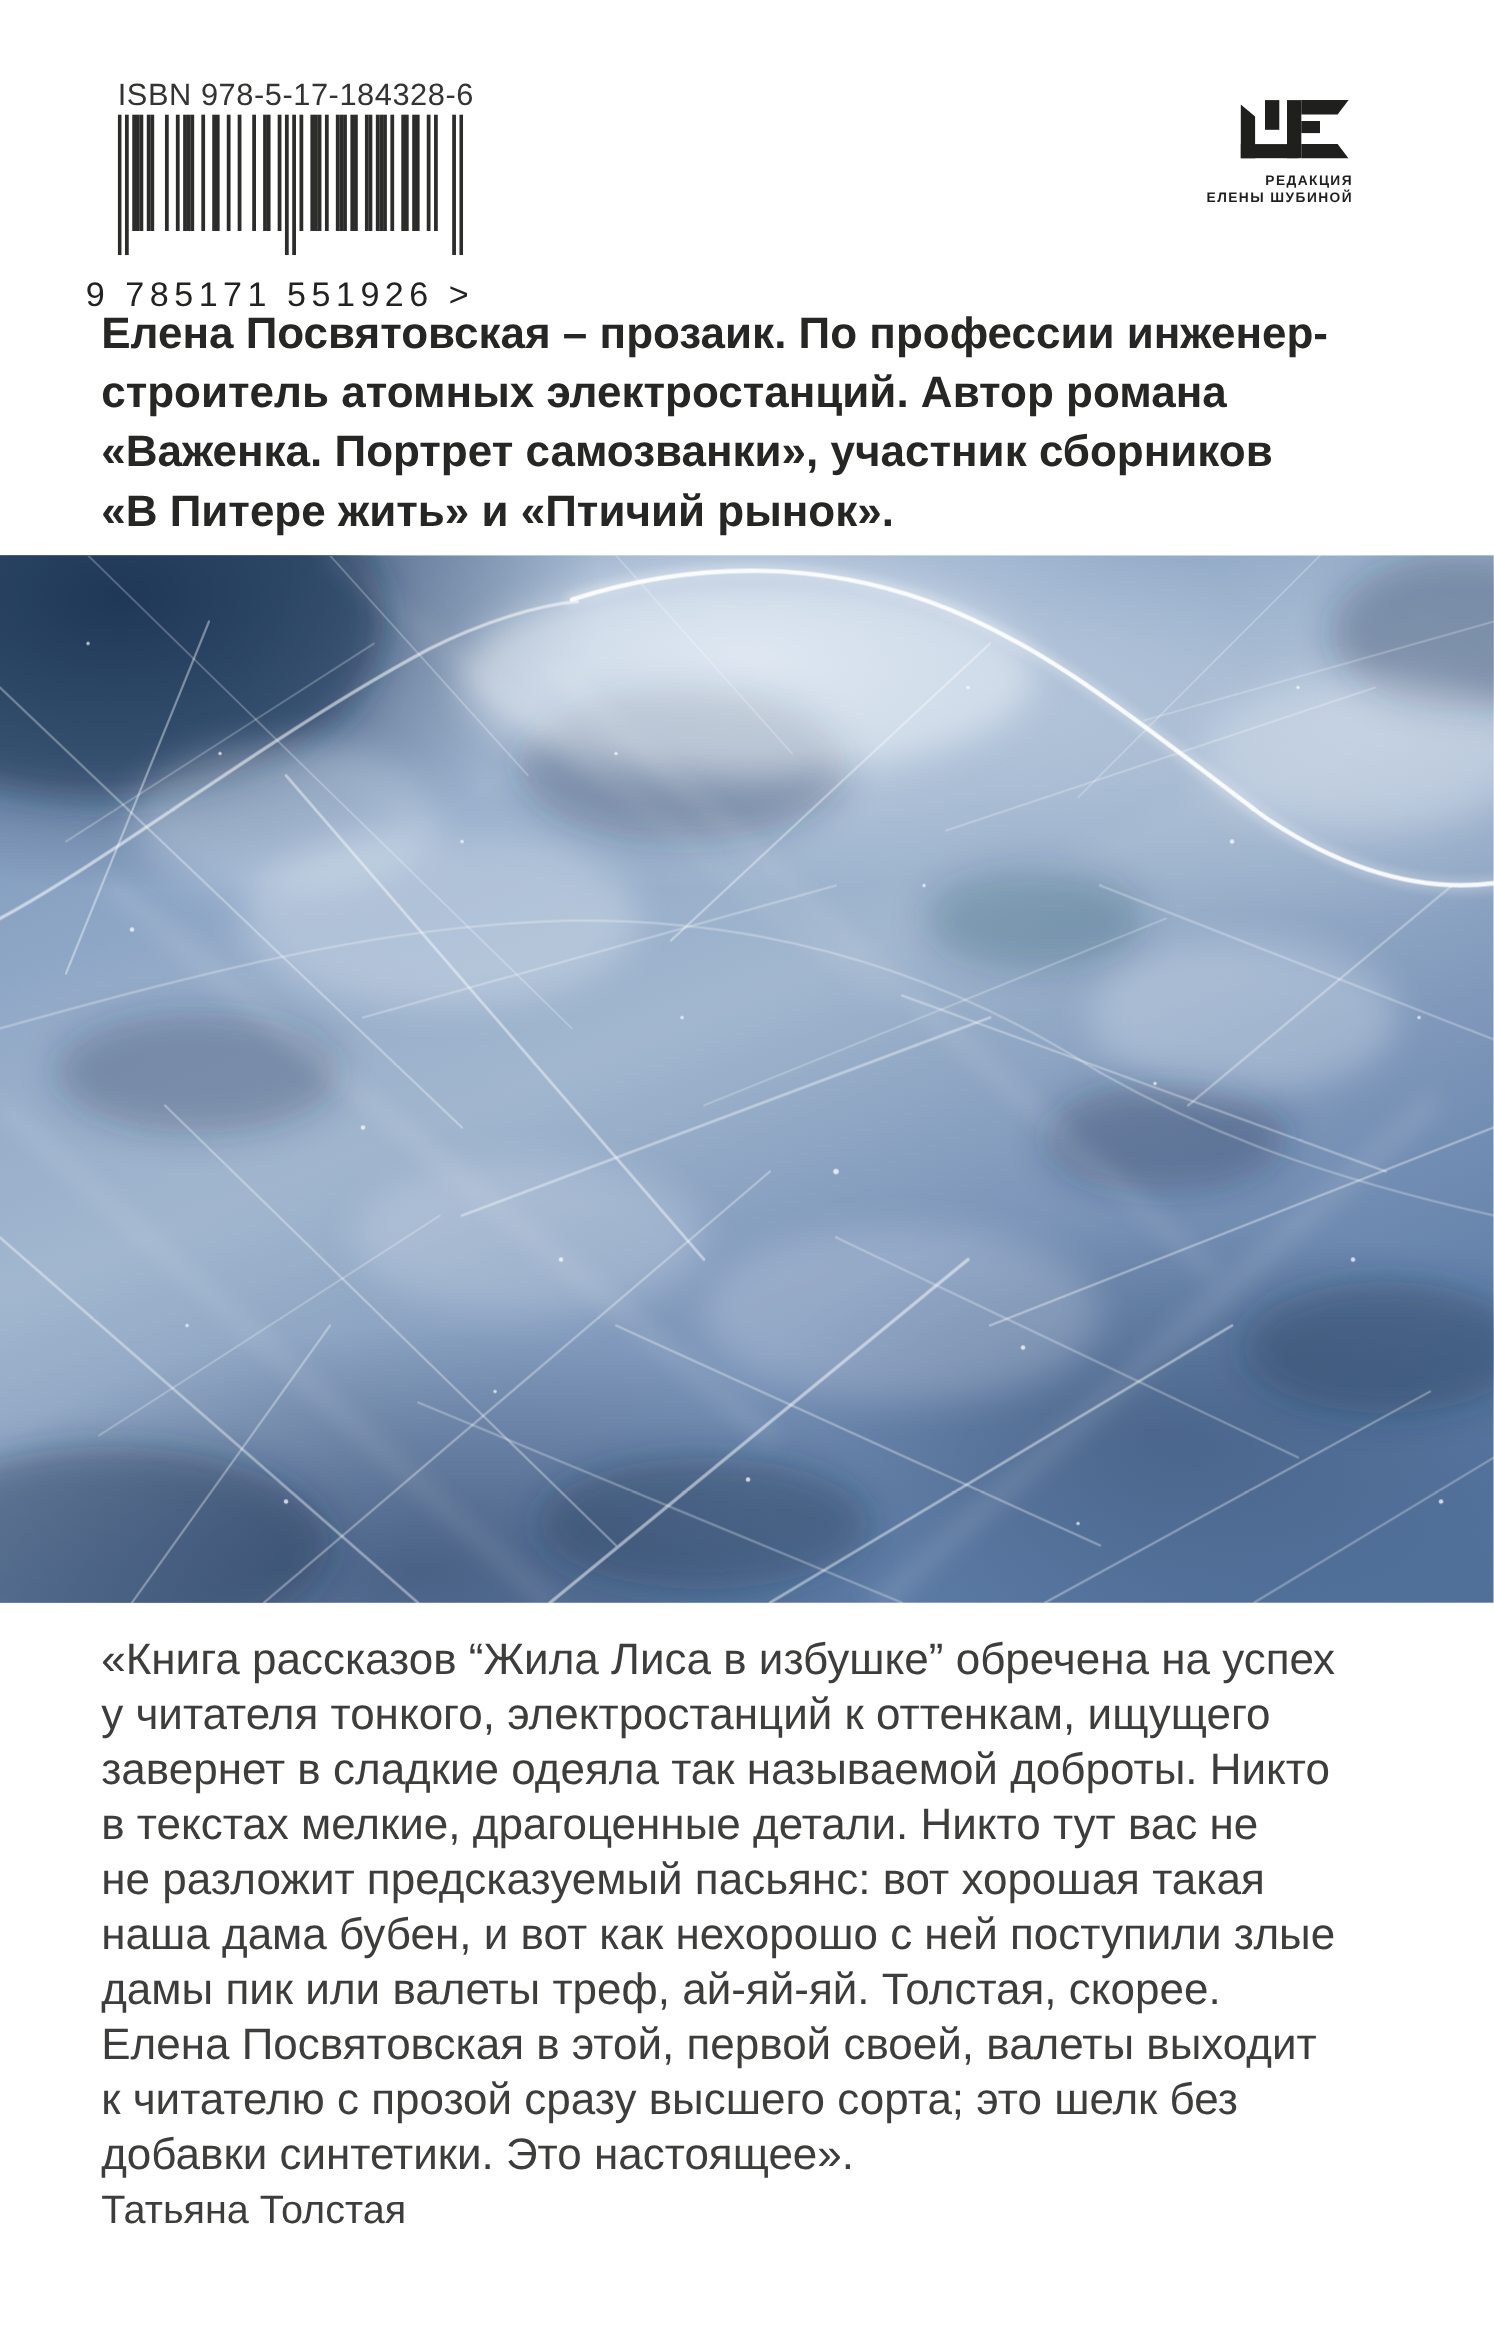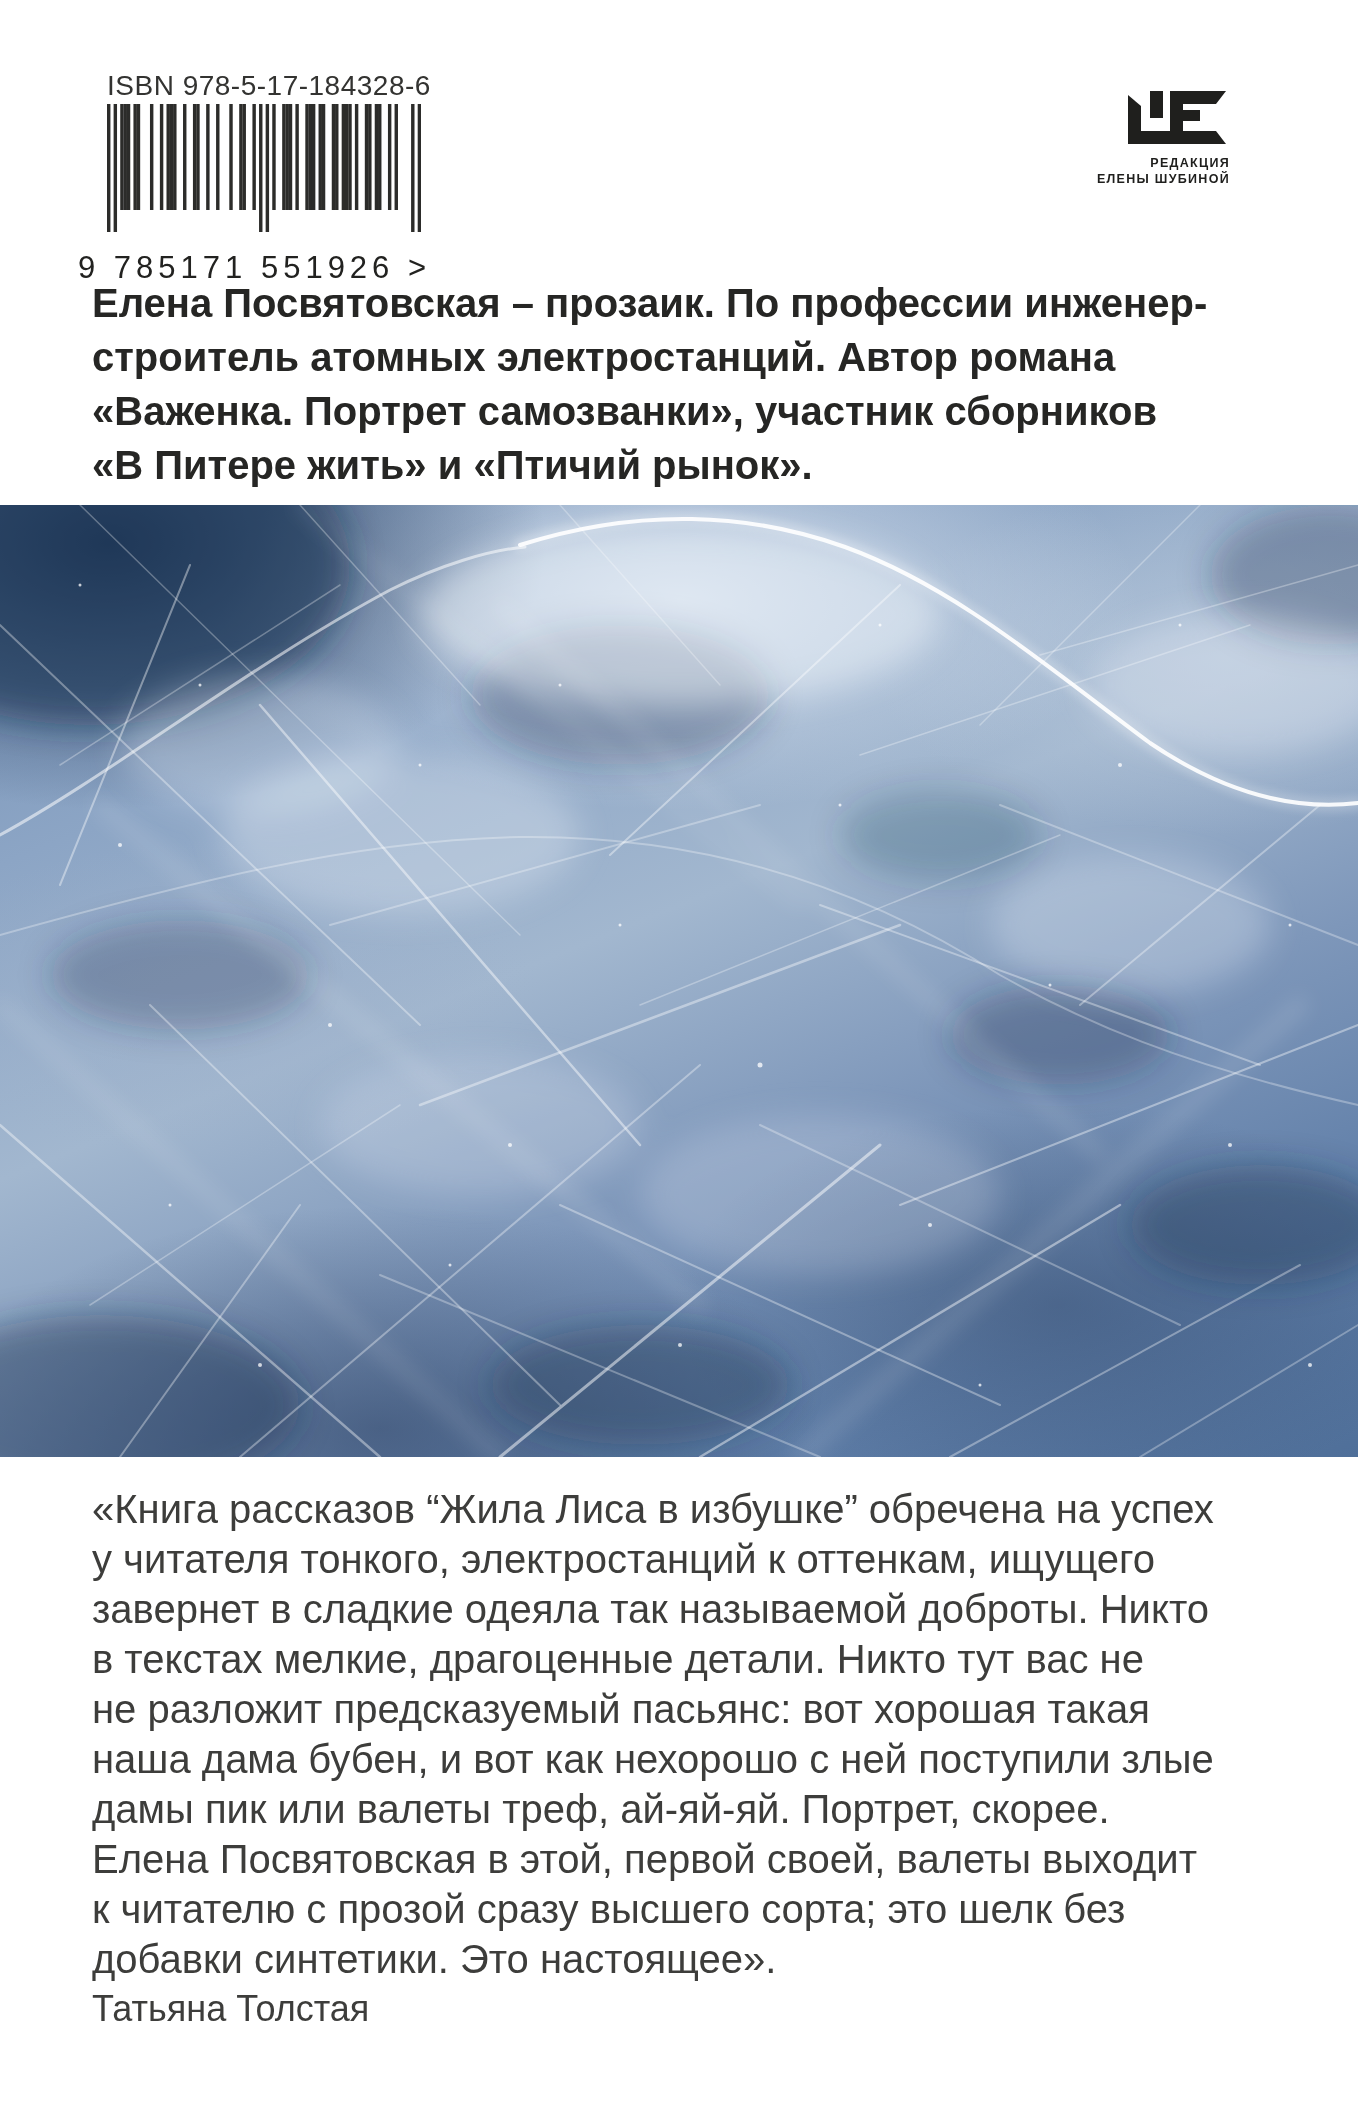--- a/index.html
+++ b/index.html
@@ -244,20 +244,20 @@
     </svg>
   </div>
 
   <div class="quote">
     <div class="line">«Книга рассказов “Жила Лиса в избушке” обречена на успех</div>
     <div class="line">у читателя тонкого, электростанций к оттенкам, ищущего</div>
     <div class="line">завернет в сладкие одеяла так называемой доброты. Никто</div>
     <div class="line">в текстах мелкие, драгоценные детали. Никто тут вас не</div>
     <div class="line">не разложит предсказуемый пасьянс: вот хорошая такая</div>
     <div class="line">наша дама бубен, и вот как нехорошо с ней поступили злые</div>
-    <div class="line">дамы пик или валеты треф, ай-яй-яй. Портрет, скорее.</div>
+    <div class="line">дамы пик или валеты треф, ай-яй-яй. Толстая, скорее.</div>
     <div class="line">Елена Посвятовская в этой, первой своей, валеты выходит</div>
     <div class="line">к читателю с прозой сразу высшего сорта; это шелк без</div>
     <div class="line">добавки синтетики. Это настоящее».</div>
     <div class="attribution">Татьяна Толстая</div>
   </div>
 
 </div>
 
 </body></html>

